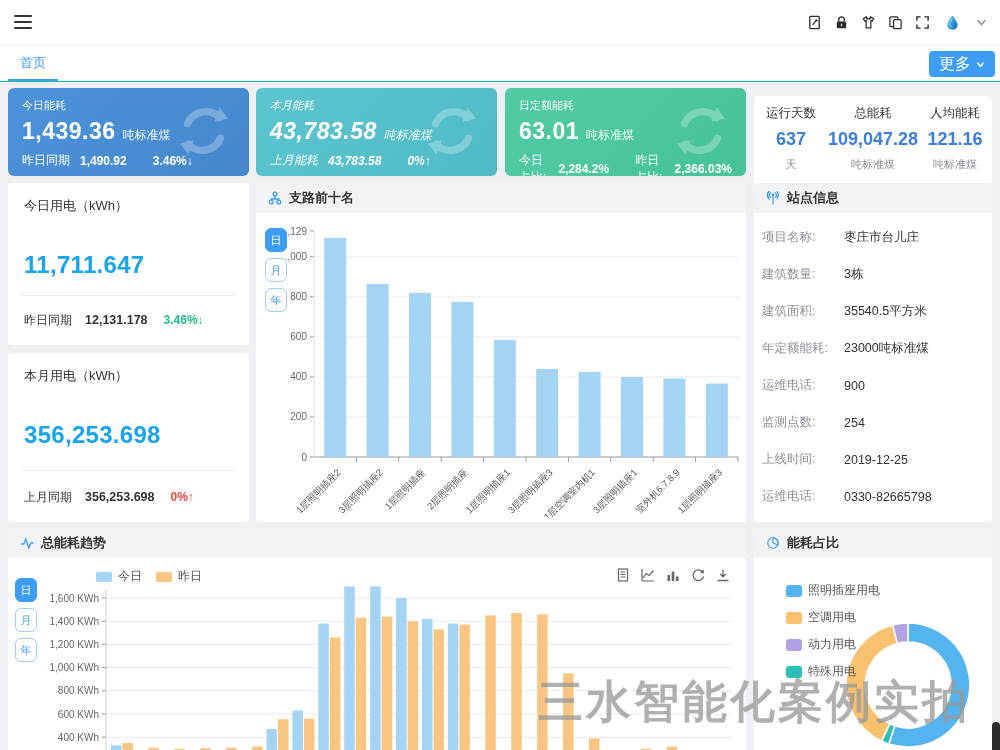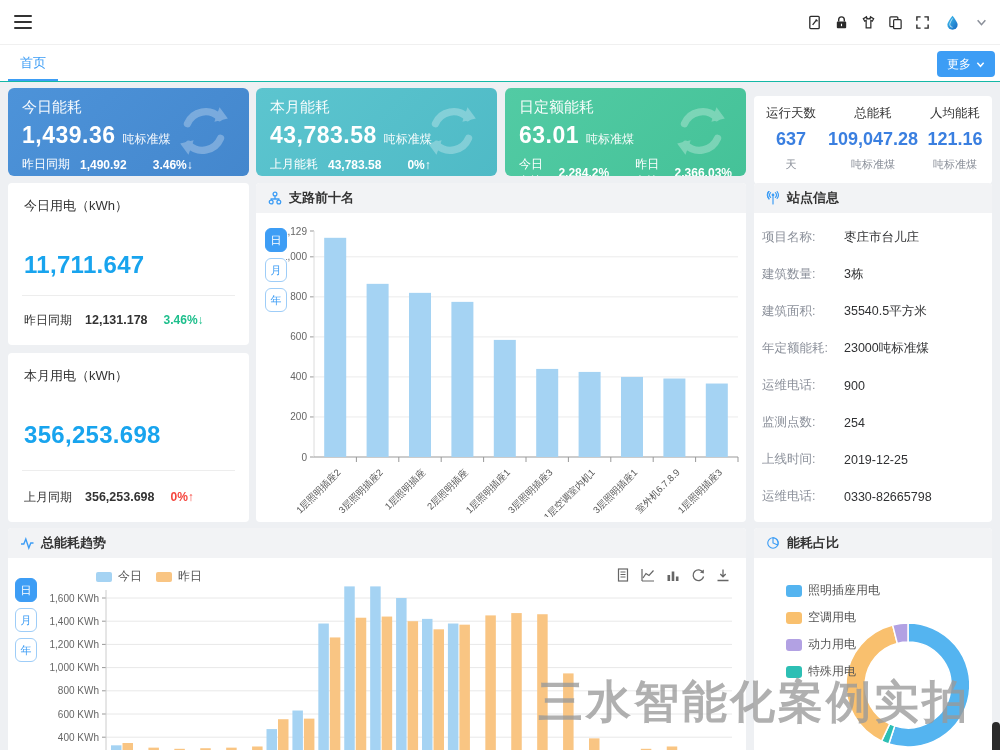--- a/index.html
+++ b/index.html
@@ -14,29 +14,29 @@
   .topbar-right { position:absolute; right:10px; top:0; height:45px; display:flex; align-items:center; gap:10px; }
   .tb-icon { width:17px; height:17px; display:flex; align-items:center; justify-content:center; color:#2b2b2b; cursor:pointer; }
   .tb-icon svg { width:15px; height:15px; }
   .tb-logo { width:22px; height:22px; }
   .tb-chevron svg { width:11px; height:11px; }
 
   
   .tabbar { position:absolute; left:0; top:45px; width:1000px; height:37px; background:#fff; border-bottom:1px solid #14b8a6; z-index:10; }
   .tab { position:absolute; left:14px; top:0; height:36px; line-height:36px; padding:0 6px; color:#3d9df5; font-size:13px; cursor:pointer; }
   .tab::after { content:""; position:absolute; left:-6px; right:-6px; bottom:0; height:2px; background:#3d9df5; }
-  .more-btn { position:absolute; right:5px; top:6px; height:26px; padding:0 10px; background:#3d9df5; border:none; border-radius:4px; color:#fff; font-size:12px; display:flex; align-items:center; gap:5px; cursor:pointer; font-family:inherit; }
+  .more-btn { position:absolute; right:5px; top:6px; height:26px; padding:0 10px; background:#3d9df5; border:none; border-radius:4px; color:#fff; font-size:16px; display:flex; align-items:center; gap:5px; cursor:pointer; font-family:inherit; }
   .more-btn svg { width:9px; height:9px; }
 
   
   .kpi-card { position:absolute; top:88px; height:88px; width:241px; border-radius:6px; color:#fff; padding:10px 14px; overflow:hidden; }
   .kpi-0 { left:8px;  background:linear-gradient(135deg,#4d93d9,#4487cd); }
-  .kpi-1 { left:256px; background:linear-gradient(135deg,#5cc5cf,#4fbac6); }
+  .kpi-1 { left:256px; background:linear-gradient(135deg,#5cc5cf,#4fbac6);font-style:italic; }
   .kpi-2 { left:505px; background:linear-gradient(135deg,#52cba4,#45c298); }
-  .kpi-title { font-size:15px; opacity:.95; }
+  .kpi-title { font-size:11px; opacity:.95; }
   .kpi-value-row { margin-top:5px; }
   .kpi-value { font-size:23px; font-weight:bold; letter-spacing:.5px; }
   .kpi-unit { font-size:12px; margin-left:7px; opacity:.95; }
   .kpi-sub { margin-top:7px; font-size:12px; display:flex; align-items:center; }
   .kpi-sub .s-label { margin-right:10px; }
   .kpi-sub .s-val { font-weight:bold; margin-right:26px; }
   .kpi-sub .s-val:last-child { margin-right:0; }
   .kpi-refresh { position:absolute; right:16px; top:14px; width:58px; height:58px; opacity:.28; }
 
   

